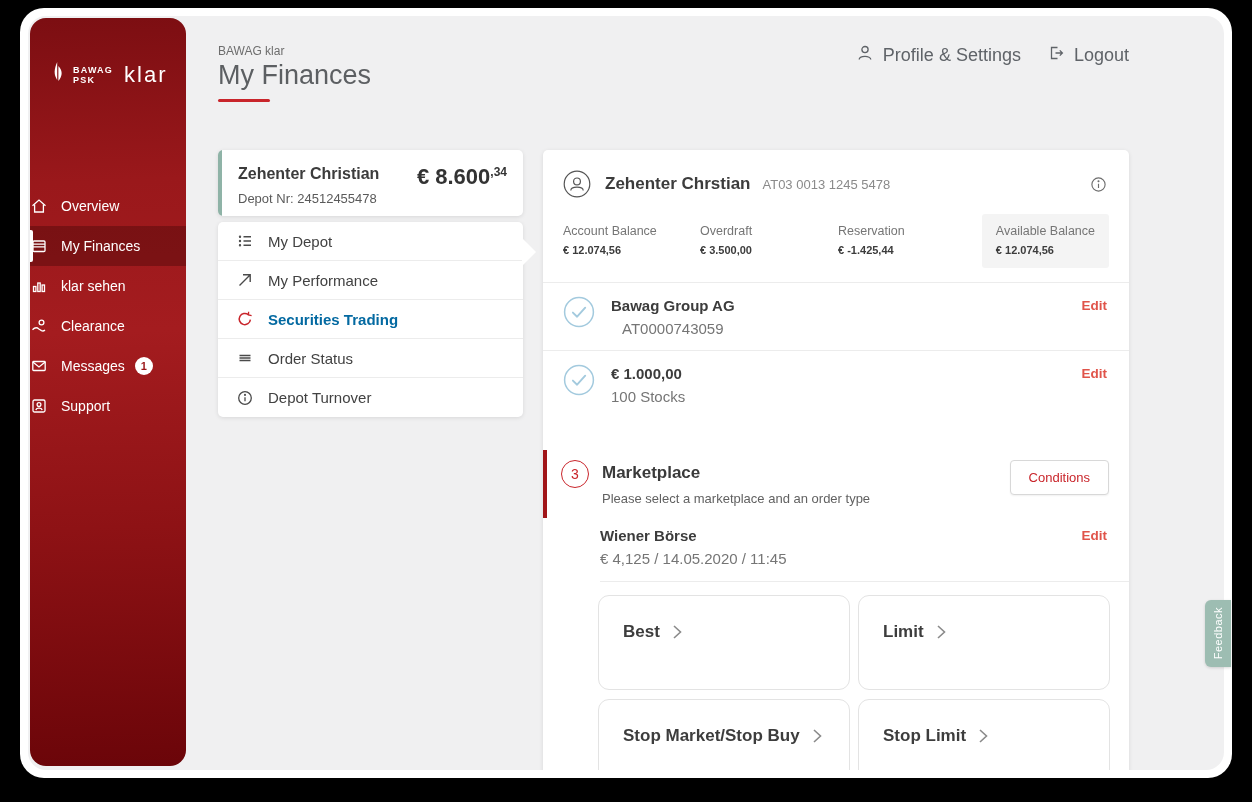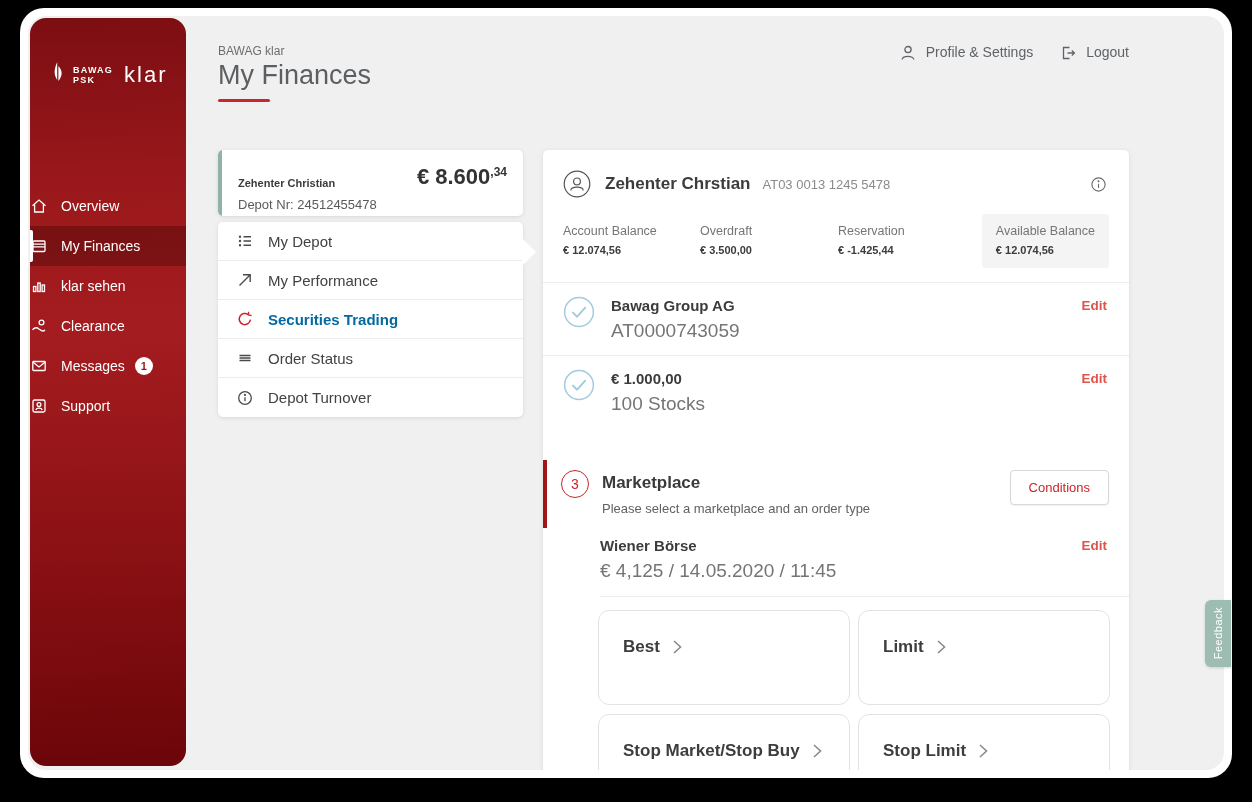--- a/index.html
+++ b/index.html
@@ -21,28 +21,28 @@
   .nav-icon { width:18px; height:18px; margin-right:13px; display:flex; align-items:center; justify-content:center; }
   .nav-label { color:#fff; font-size:14px; }
   .badge { margin-left:10px; width:18px; height:18px; background:#fff; color:#9a1518; border-radius:50%;
     font-size:11px; font-weight:bold; display:flex; align-items:center; justify-content:center; }
 
   
   .app-label { position:absolute; left:190px; top:28px; font-size:12px; color:#6d6d6d; }
   .page-title { position:absolute; left:190px; top:44px; font-size:27px; font-weight:300; color:#5c5f62; }
   .title-underline { position:absolute; left:190px; top:83px; width:52px; height:3px; background:#c9252b; border-radius:2px; }
   .header-actions { position:absolute; top:28px; right:95px; display:flex; align-items:center; gap:26px; }
-  .header-link { display:flex; gap:9px; color:#5f6368; font-size:14px; cursor:pointer; }
+  .header-link { display:flex; align-items:center; gap:9px; color:#5f6368; font-size:18px; cursor:pointer; }
 
   
   .card { background:#fff; border-radius:5px; box-shadow:0 1px 4px rgba(0,0,0,0.10); }
   .depot-card { position:absolute; left:190px; top:134px; width:305px; height:66px; overflow:hidden;
     display:flex; justify-content:space-between; padding:12px 16px 10px 20px; }
   .depot-card::before { content:""; position:absolute; left:0; top:0; bottom:0; width:4px; background:#8fb3a7; }
-  .depot-name { font-size:11px; font-weight:bold; color:#3c3c3c; margin-top:15px; }
+  .depot-name { font-size:16px; font-weight:bold; color:#3c3c3c; margin-top:3px; }
   .depot-nr { font-size:13px; color:#5a5a5a; margin-top:8px; }
   .depot-amount { font-size:22px; font-weight:bold; color:#333; margin-top:2px; }
   .depot-amount sup { font-size:12px; }
 
   
   .menu-card { position:absolute; left:190px; top:206px; width:305px; }
   .menu-arrow { position:absolute; right:-13px; top:16px; width:0; height:0;
     border-top:14px solid transparent; border-bottom:14px solid transparent; border-left:14px solid #fff; }
   .menu-item { display:flex; align-items:center; height:39px; padding:0 16px 0 18px; border-bottom:1px solid #ececec; cursor:pointer; }
   .menu-item:last-child { border-bottom:none; }
@@ -62,21 +62,21 @@
   .bal-col { padding-top:10px; }
   .bal-col.c0 { width:137px; } .bal-col.c1 { width:138px; } .bal-col.c2 { width:143px; }
   .bal-label { font-size:12.5px; color:#757575; }
   .bal-value { font-size:11px; font-weight:bold; color:#3c3c3c; margin-top:6px; }
   .bal-box { margin-left:auto; background:#f4f4f4; border-radius:3px; padding:10px 14px 12px 14px; }
 
   .step-row { display:flex; align-items:flex-start; padding:13px 22px 13px 20px; border-top:1px solid #ececec; }
   .step-row:last-of-type { border-bottom:1px solid #ececec; }
   .check-circle { width:32px; height:32px; margin-right:16px; flex:none; }
   .step-title { font-size:15px; font-weight:bold; color:#3c3c3c; margin-top:1px; }
-  .step-sub { font-size:19px; color:#757575; margin-top:6px;text-align:center; }
+  .step-sub { font-size:15px; color:#757575; margin-top:6px;text-align:center; }
   .edit-link { margin-left:auto; font-size:13.5px; font-weight:bold; color:#e0544a; cursor:pointer; margin-top:2px; }
 
   .mk-section { position:relative; margin-top:32px; padding:10px 20px 8px 18px; display:flex; align-items:flex-start; }
   .mk-bar { position:absolute; left:0; top:0; bottom:-4px; width:4px; background:#a01518; }
   .mk-step-circle { width:28px; height:28px; border:1.5px solid #c9252b; border-radius:50%; color:#c9252b;
     font-size:14px; display:flex; align-items:center; justify-content:center; margin-right:11px; flex:none; }
   .mk-title { font-size:17px; font-weight:bold; color:#3a3a3a; }
   .mk-sub { font-size:13px; color:#616161; margin-top:8px; }
   .conditions-btn { margin-left:auto; background:#fff; border:1px solid #d8d8d8; border-radius:4px; color:#c9252b;
     font-size:13px; padding:9px 18px; cursor:pointer; box-shadow:0 1px 2px rgba(0,0,0,0.06); font-family:inherit; }

